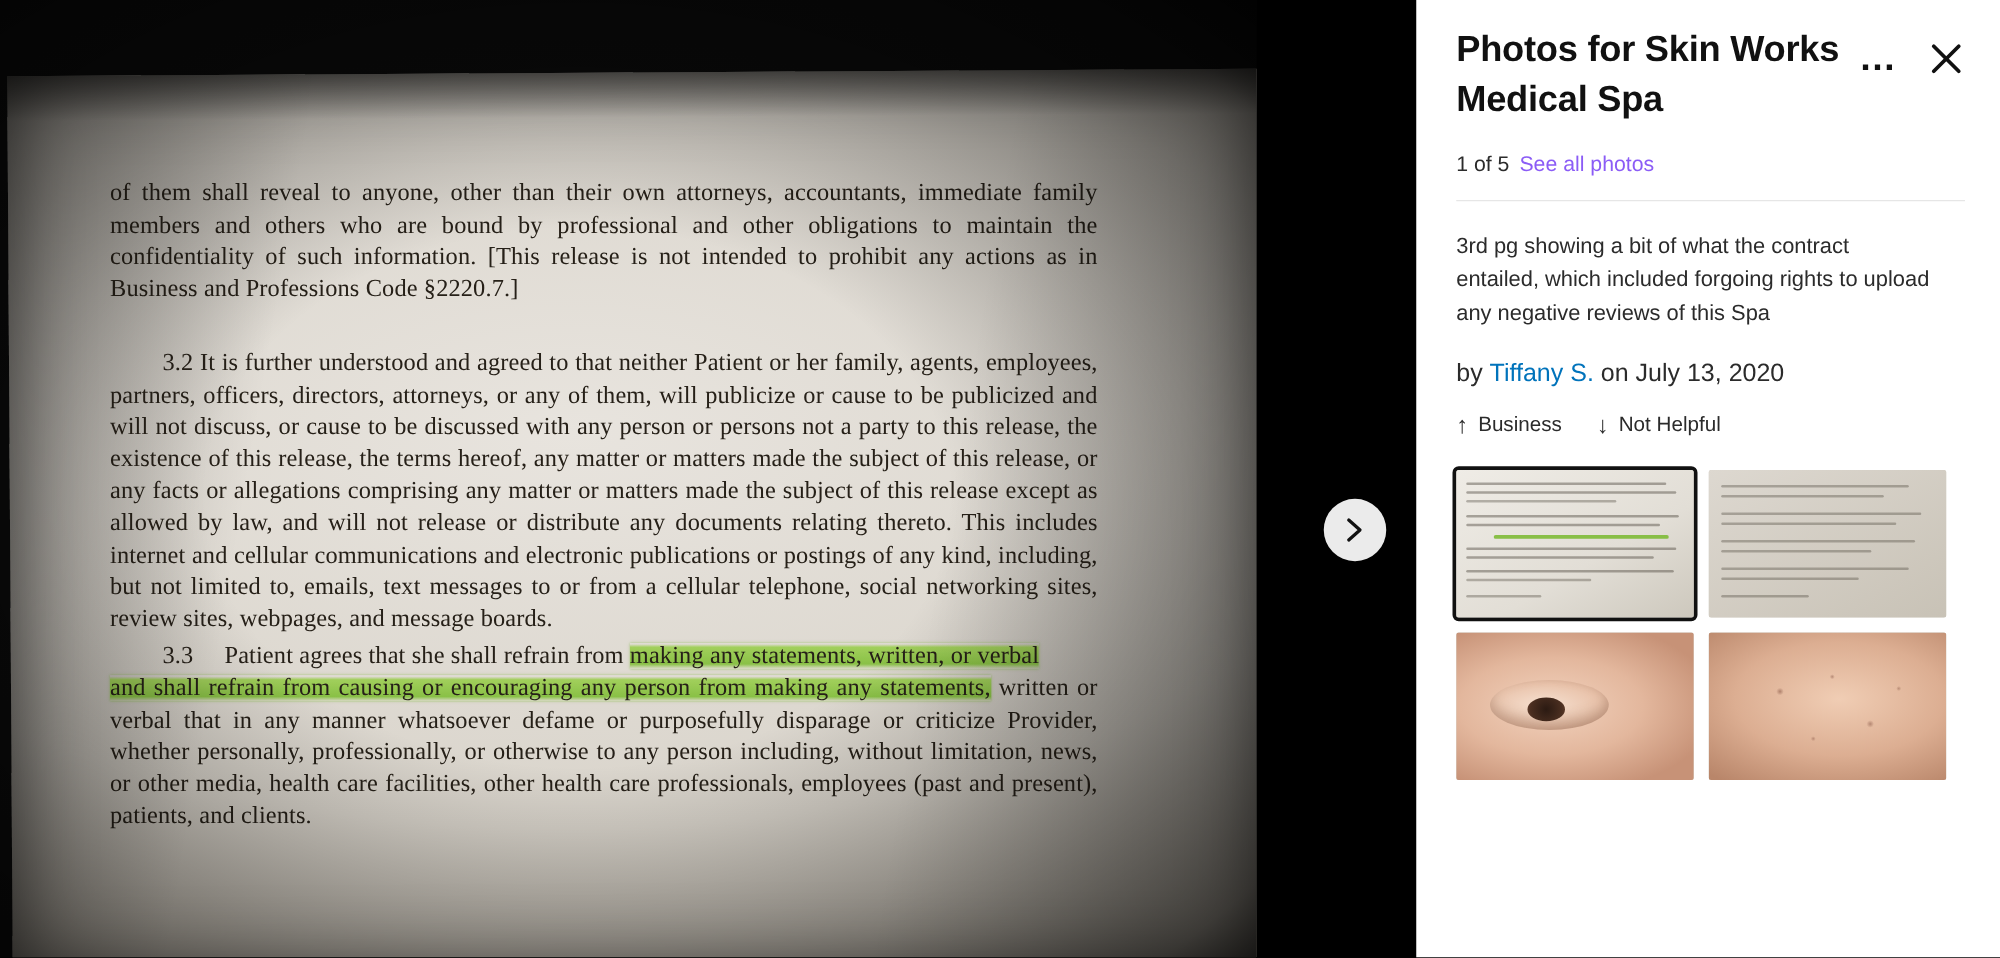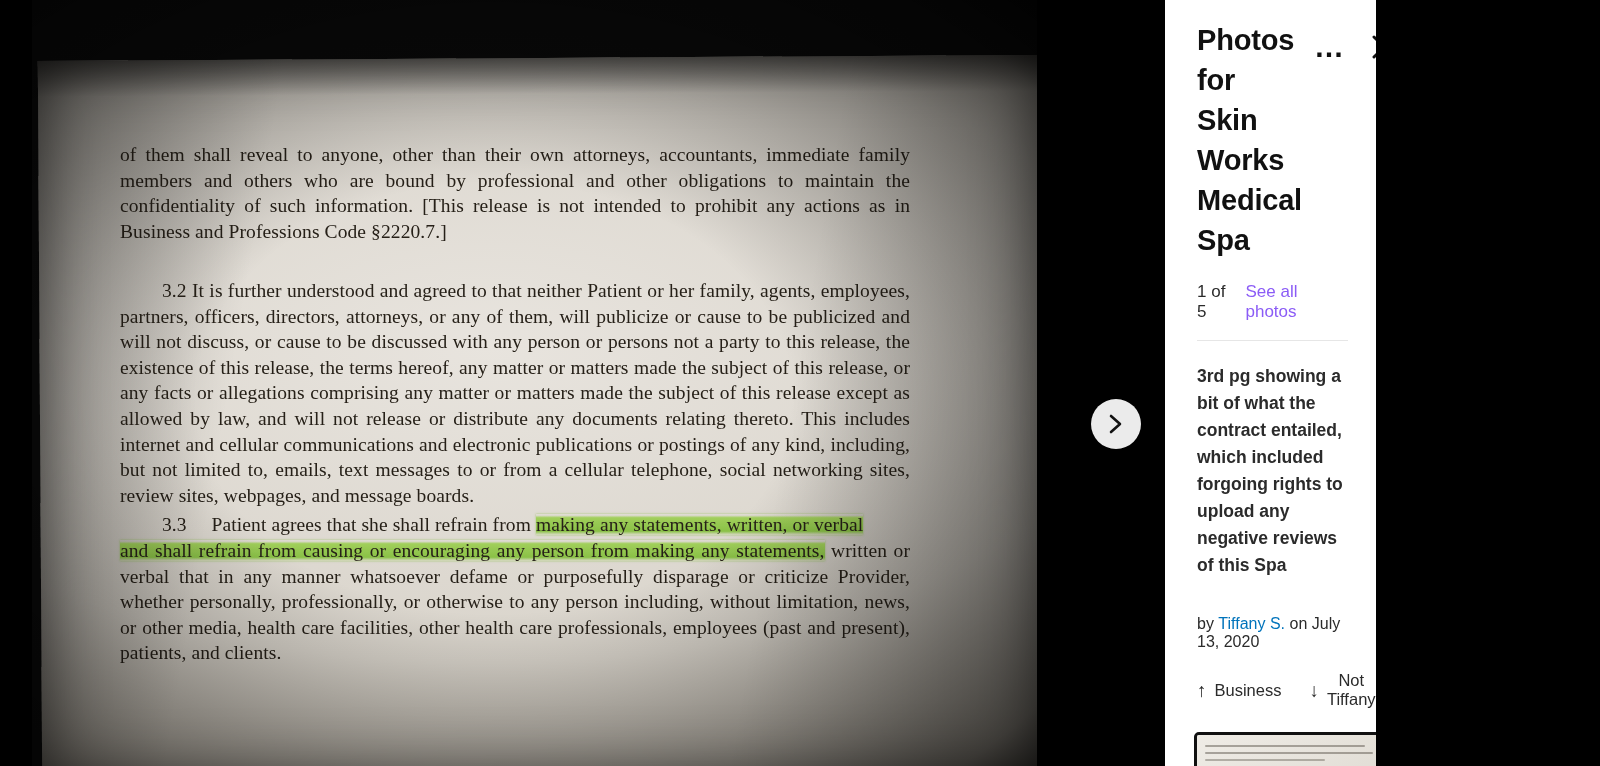--- a/index.html
+++ b/index.html
@@ -5,23 +5,22 @@
   * { box-sizing: border-box; }
   html, body {
     margin: 0; padding: 0;
     width: 1600px; height: 766px;
     overflow: hidden;
     background: #000;
     font-family: "Liberation Sans", sans-serif;
   }
   .viewer {
     position: relative;
-    width: 1376px; height: 766px;
-    display: flex;
-    padding-left: 32px;
+    width: 1600px; height: 766px;
+    display: flex;
   }
   
   .stage {
     position: relative;
     width: 1133px;
     height: 766px;
     background: #000;
     overflow: hidden;
     flex: 0 0 1133px;
   }
@@ -157,25 +156,24 @@
     margin-top: 18px;
     border-top: 1px solid #e6e6e6;
     width: 100%;
   }
   .caption {
     margin-top: 22px;
     font-size: 17.5px;
     line-height: 27px;
     color: #2b2b2b;
     max-width: 380px;
-    font-weight: bold;
   }
   .byline {
-    margin-top: 36px;
-    font-size: 16px;
+    margin-top: 24px;
+    font-size: 20px;
     color: #2b2b2b;
   }
   .byline a {
     color: #0073bb;
     text-decoration: none;
     font-weight: 500;
     cursor: pointer;
   }
   .feedback {
     margin-top: 20px;
@@ -341,21 +339,21 @@
       <span>on July 13, 2020</span>
     </div>
 
     <div class="feedback">
       <button class="fb-btn">
         <span class="arrow">↑</span>
         <span>Business</span>
       </button>
       <button class="fb-btn">
         <span class="arrow">↓</span>
-        <span>Not Tiffany</span>
+        <span>Not Helpful</span>
       </button>
     </div>
 
     <div class="thumbs">
 
       <div class="thumb selected">
         <div class="thumb-doc">
           <div class="ln" style="left:8px;top:10px;width:160px;"></div>
           <div class="ln" style="left:8px;top:17px;width:168px;"></div>
           <div class="ln short" style="left:8px;top:24px;width:120px;"></div>

